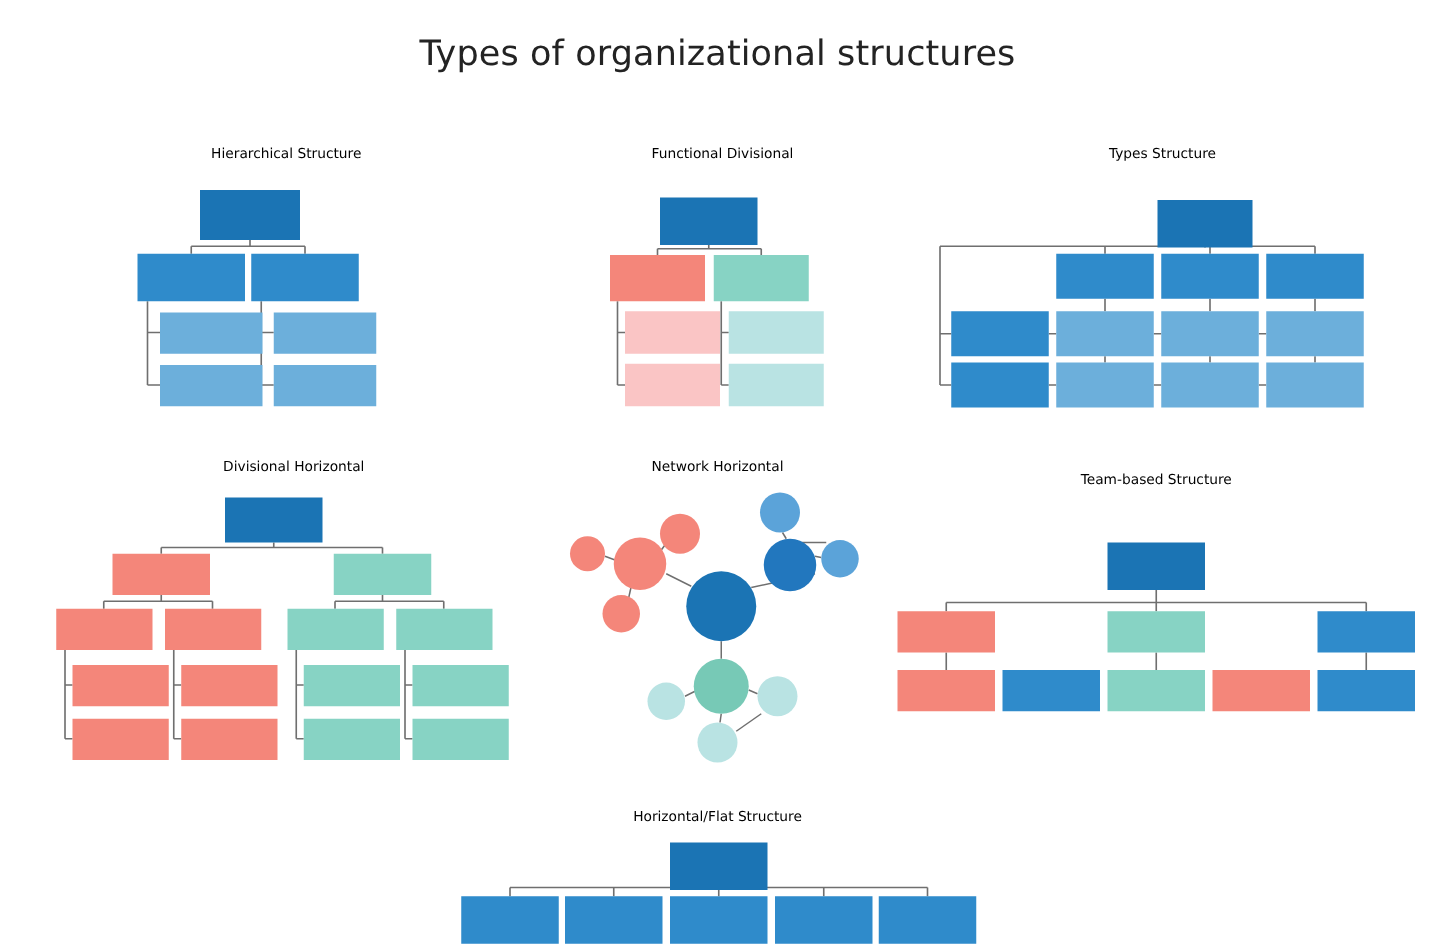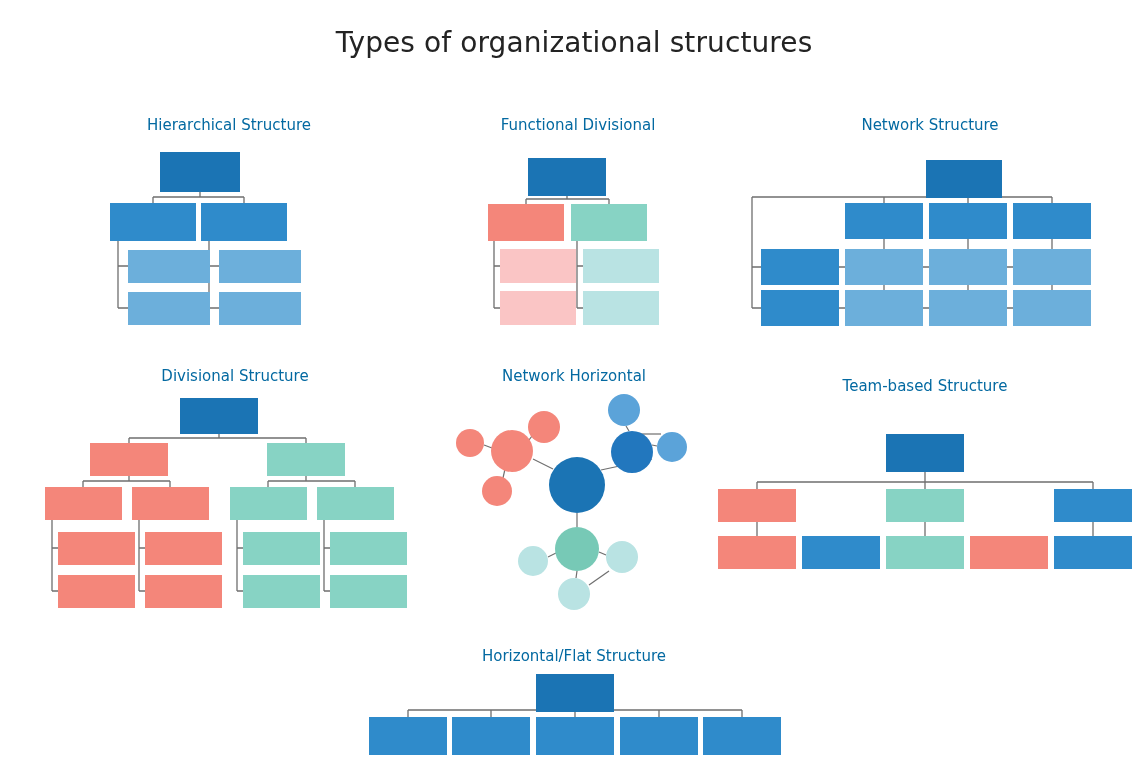--- a/index.html
+++ b/index.html
@@ -28,23 +28,23 @@
     width: 1148px;
     text-align: center;
     font-size: 28px;
     font-weight: 400;
     color: #232323;
     letter-spacing: 0.1px;
     white-space: nowrap;
   }
   .panel-title {
     position: absolute;
-    font-size: 15px;
+    font-size: 11px;
     font-weight: 400;
-    color: #0369a1;
+    color: #000000;
     white-space: nowrap;
     transform: translateX(-50%);
   }
   .node {
     position: absolute;
     box-sizing: border-box;
   }
   svg.links {
     position: absolute;
     left: 0;
@@ -119,34 +119,34 @@
       <div class="node" style="left: 128px; top: 292px; width: 82px; height: 33px; background: rgb(108, 175, 219);"></div>
       <div class="node" style="left: 219px; top: 292px; width: 82px; height: 33px; background: rgb(108, 175, 219);"></div>
       <div class="panel-title" style="left: 578px; top: 116px;">Functional Divisional</div>
       <div class="node" style="left: 528px; top: 158px; width: 78px; height: 38px; background: rgb(27, 116, 180);"></div>
       <div class="node" style="left: 488px; top: 204px; width: 76px; height: 37px; background: rgb(244, 134, 122);"></div>
       <div class="node" style="left: 571px; top: 204px; width: 76px; height: 37px; background: rgb(135, 211, 196);"></div>
       <div class="node" style="left: 500px; top: 249px; width: 76px; height: 34px; background: rgb(250, 197, 197);"></div>
       <div class="node" style="left: 583px; top: 249px; width: 76px; height: 34px; background: rgb(185, 227, 227);"></div>
       <div class="node" style="left: 500px; top: 291px; width: 76px; height: 34px; background: rgb(250, 197, 197);"></div>
       <div class="node" style="left: 583px; top: 291px; width: 76px; height: 34px; background: rgb(185, 227, 227);"></div>
-      <div class="panel-title" style="left: 930px; top: 116px;">Network Structure</div>
+      <div class="panel-title" style="left: 930px; top: 116px;">Types Structure</div>
       <div class="node" style="left: 926px; top: 160px; width: 76px; height: 38px; background: rgb(27, 116, 180);"></div>
       <div class="node" style="left: 845px; top: 203px; width: 78px; height: 36px; background: rgb(47, 139, 203);"></div>
       <div class="node" style="left: 929px; top: 203px; width: 78px; height: 36px; background: rgb(47, 139, 203);"></div>
       <div class="node" style="left: 1013px; top: 203px; width: 78px; height: 36px; background: rgb(47, 139, 203);"></div>
       <div class="node" style="left: 761px; top: 249px; width: 78px; height: 36px; background: rgb(47, 139, 203);"></div>
       <div class="node" style="left: 761px; top: 290px; width: 78px; height: 36px; background: rgb(47, 139, 203);"></div>
       <div class="node" style="left: 845px; top: 249px; width: 78px; height: 36px; background: rgb(108, 175, 219);"></div>
       <div class="node" style="left: 929px; top: 249px; width: 78px; height: 36px; background: rgb(108, 175, 219);"></div>
       <div class="node" style="left: 1013px; top: 249px; width: 78px; height: 36px; background: rgb(108, 175, 219);"></div>
       <div class="node" style="left: 845px; top: 290px; width: 78px; height: 36px; background: rgb(108, 175, 219);"></div>
       <div class="node" style="left: 929px; top: 290px; width: 78px; height: 36px; background: rgb(108, 175, 219);"></div>
       <div class="node" style="left: 1013px; top: 290px; width: 78px; height: 36px; background: rgb(108, 175, 219);"></div>
-      <div class="panel-title" style="left: 235px; top: 367px;">Divisional Structure</div>
+      <div class="panel-title" style="left: 235px; top: 367px;">Divisional Horizontal</div>
       <div class="node" style="left: 180px; top: 398px; width: 78px; height: 36px; background: rgb(27, 116, 180);"></div>
       <div class="node" style="left: 90px; top: 443px; width: 78px; height: 33px; background: rgb(244, 134, 122);"></div>
       <div class="node" style="left: 267px; top: 443px; width: 78px; height: 33px; background: rgb(135, 211, 196);"></div>
       <div class="node" style="left: 45px; top: 487px; width: 77px; height: 33px; background: rgb(244, 134, 122);"></div>
       <div class="node" style="left: 132px; top: 487px; width: 77px; height: 33px; background: rgb(244, 134, 122);"></div>
       <div class="node" style="left: 230px; top: 487px; width: 77px; height: 33px; background: rgb(135, 211, 196);"></div>
       <div class="node" style="left: 317px; top: 487px; width: 77px; height: 33px; background: rgb(135, 211, 196);"></div>
       <div class="node" style="left: 58px; top: 532px; width: 77px; height: 33px; background: rgb(244, 134, 122);"></div>
       <div class="node" style="left: 145px; top: 532px; width: 77px; height: 33px; background: rgb(244, 134, 122);"></div>
       <div class="node" style="left: 243px; top: 532px; width: 77px; height: 33px; background: rgb(135, 211, 196);"></div>

